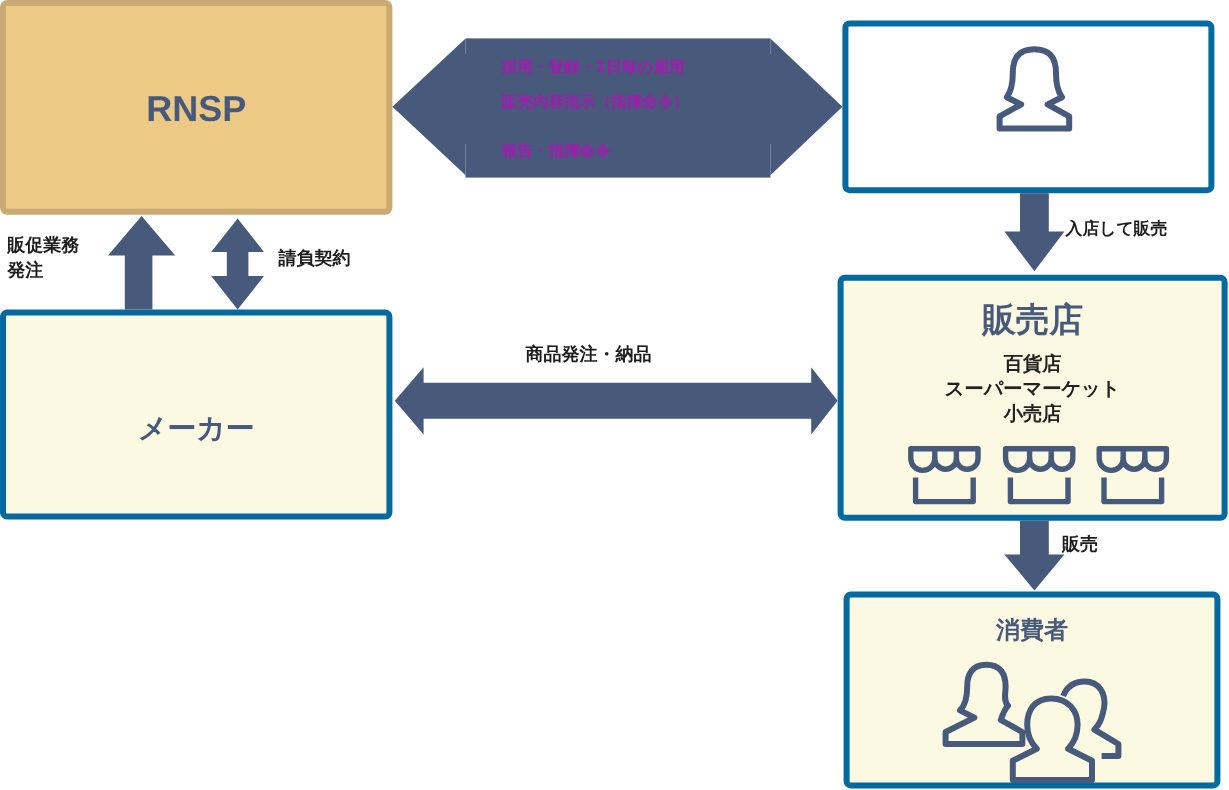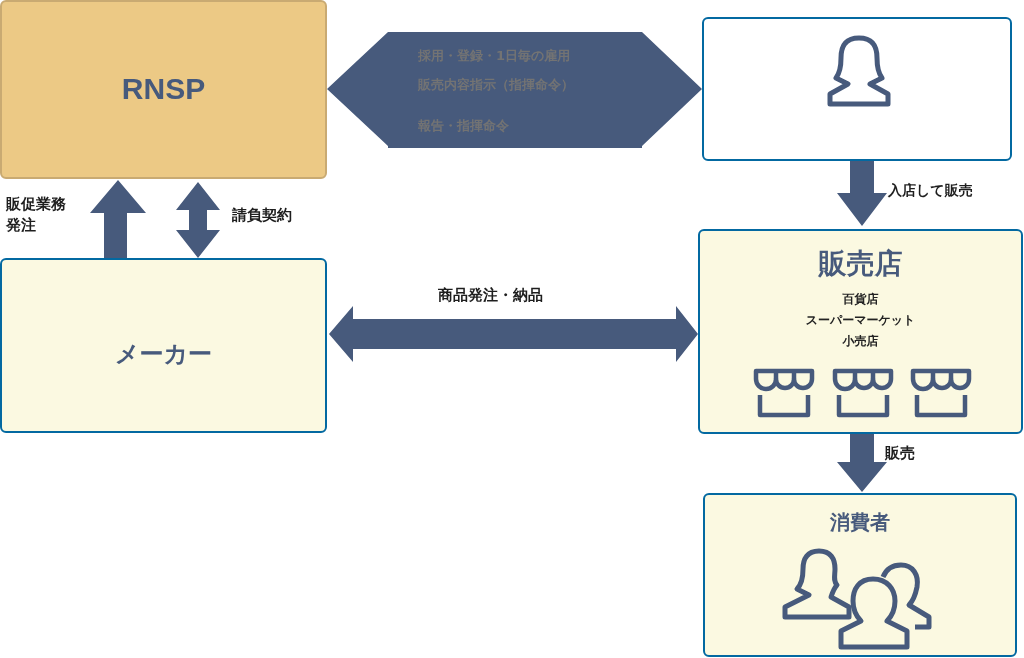--- a/index.html
+++ b/index.html
@@ -1,33 +1,33 @@
 <!DOCTYPE html>
 <html><head>
 <meta charset="utf-8">
 <style>
   html, body { margin: 0; padding: 0; background: #ffffff; }
   body { width: 1024px; height: 658px; position: relative; overflow: hidden;
          font-family: "DejaVu Sans", "Liberation Sans", sans-serif; }
-  .box { position: absolute; box-sizing: border-box; border: 2px solid #0369a1; border-radius: 6px; }
+  .box { position: absolute; box-sizing: border-box; border: 5px solid #0369a1; border-radius: 6px; }
   .box-rnsp { left: 0; top: 0; width: 327px; height: 179px; background: #ecc985; border-color: #c9aa72; }
   .box-maker { left: 0; top: 258px; width: 327px; height: 175px; background: #fbf9e1; text-decoration: underline; }
   .box-demo { left: 702px; top: 17px; width: 310px; height: 144px; background: #ffffff; }
   .box-store { left: 698px; top: 229px; width: 325px; height: 205px; background: #fbf9e1; }
   .box-consumer { left: 703px; top: 493px; width: 314px; height: 164px; background: #fbf9e1; }
   .big { position: absolute; left: 0; right: 0; text-align: center; color: #475a7c; font-weight: bold; }
   .box-rnsp .big { top: 70px; font-size: 30px; font-family: "Liberation Sans", sans-serif; }
   .box-maker .big { top: 78px; font-size: 24px; }
   .box-demo .big { top: 100px; font-size: 22px; }
   .box-store .big { top: 14px; font-size: 28px; }
   .box-consumer .big { top: 14px; font-size: 20px; }
-  .store-sub { position: absolute; left: 0; right: 0; top: 58px; text-align: center; font-size: 12px;
+  .store-sub { position: absolute; left: 0; right: 0; top: 58px; text-align: center; font-size: 16px;
                font-weight: bold; color: #222; line-height: 21px; }
   .lbl { position: absolute; font-size: 15px; font-weight: bold; color: #1e1e1e; white-space: nowrap; }
-  .lbl-w { position: absolute; font-size: 13px; font-weight: bold; color: #737373; white-space: nowrap; }
+  .lbl-w { position: absolute; font-size: 13px; font-weight: bold; color: #a21caf; white-space: nowrap; }
   svg.layer { position: absolute; left: 0; top: 0; width: 1024px; height: 658px; pointer-events: none; }
   .icon { position: absolute; }
 </style>
 </head>
 <body>
 
 <div class="box box-rnsp">
   <div class="big">RNSP</div>
 </div>
 <div class="box box-maker">

